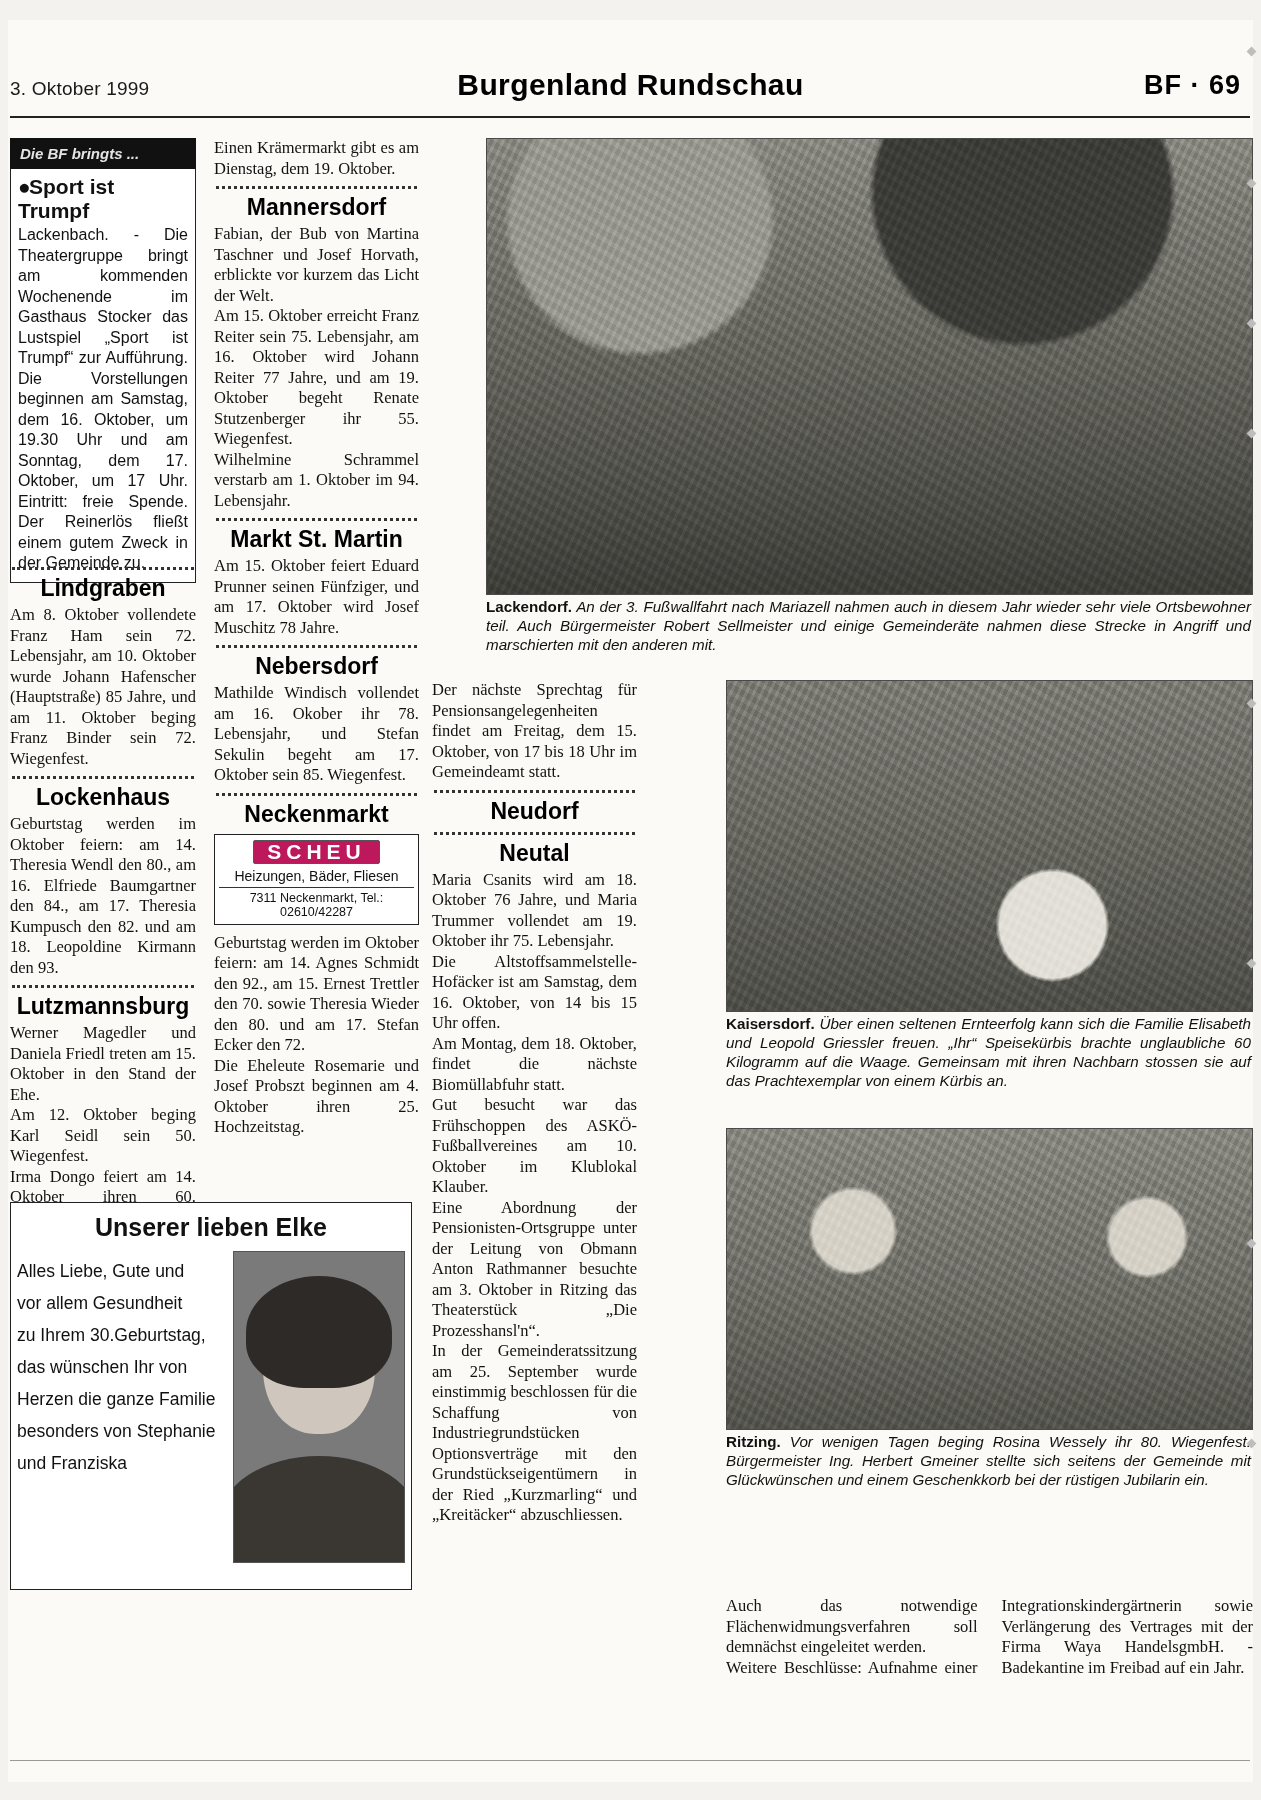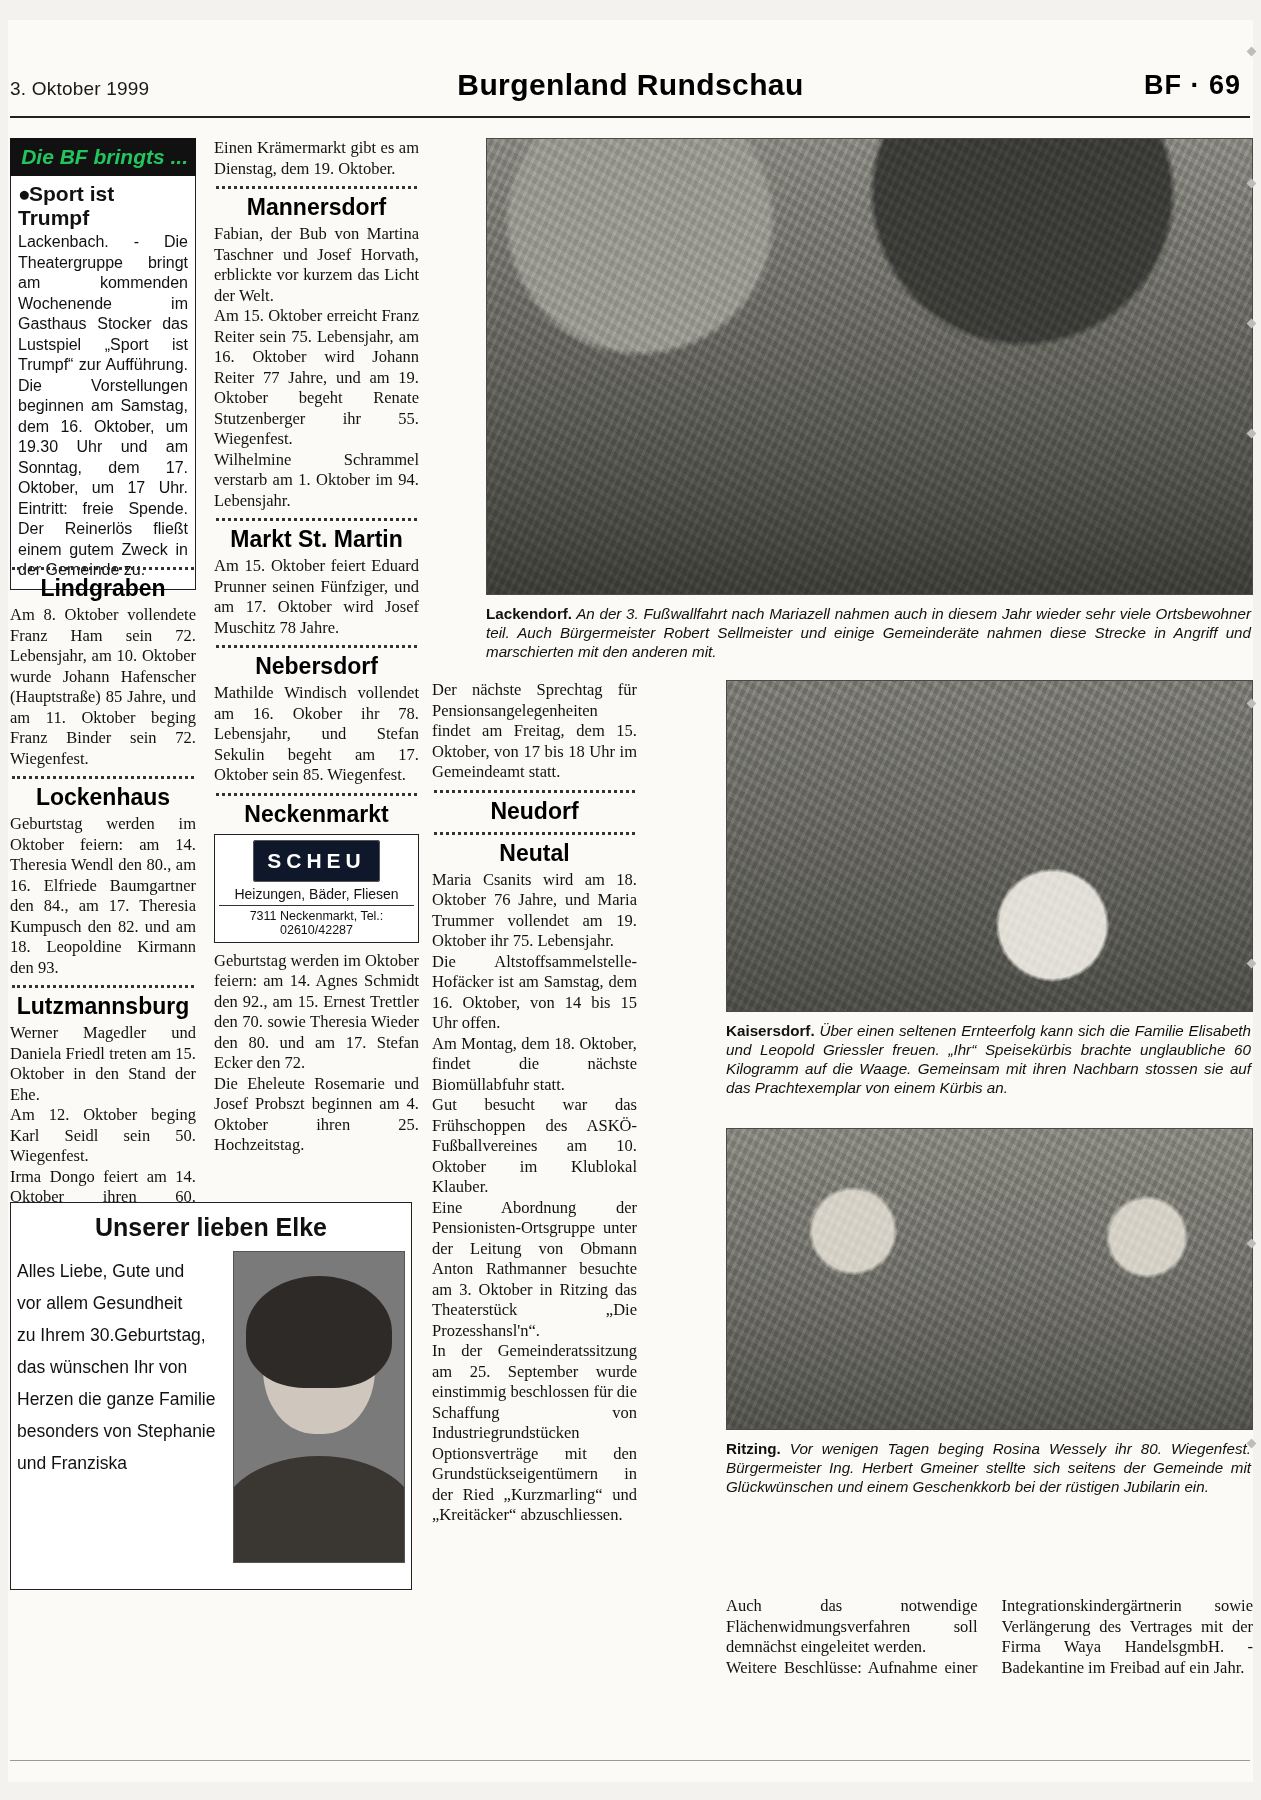--- a/index.html
+++ b/index.html
@@ -69,25 +69,24 @@
     border-top:3px dotted #333;
     margin:7px 2px 5px 2px;height:0;
   }
 
   
   .teaser{
     position:absolute;left:2px;top:118px;width:186px;
     background:#ffffff;
   }
   .teaser-bar{
-    background:#111;color:#22c55e;
-    font-family:"Liberation Sans", sans-serif;
-    font-style:italic;font-weight:bold;font-size:21px;
+    background:#111;color:#e5e5e5;
+    font-family:"Liberation Sans", sans-serif;
+    font-style:italic;font-weight:bold;font-size:15px;
     padding:7px 8px 7px 10px;
-    text-align:right;
   }
   .teaser-body{
     border:1px solid #222;border-top:none;
     padding:6px 7px 8px 7px;
   }
   .teaser-h{
     font-family:"Liberation Sans", sans-serif;
     font-weight:bold;font-size:21px;margin-bottom:2px;
   }
   .bullet{display:inline-block;width:11px;}
@@ -105,35 +104,35 @@
   .photo .grain{
     position:absolute;inset:0;
     background:
       repeating-linear-gradient(115deg, rgba(255,255,255,.07) 0 3px, rgba(0,0,0,.08) 3px 7px),
       repeating-linear-gradient(30deg, rgba(255,255,255,.05) 0 5px, rgba(0,0,0,.06) 5px 11px);
     mix-blend-mode:overlay;
   }
   .cap{
     font-family:"Liberation Sans", sans-serif;
     font-size:15.2px;line-height:19px;font-style:italic;
-    text-align:justify;margin-top:9px;
+    text-align:justify;margin-top:2px;
   }
   .cap b{font-style:normal;font-weight:bold;}
 
   
   .ad{
     border:1px solid #222;margin:6px 0 8px 0;padding:5px 4px 5px 4px;
     text-align:center;background:#fff;
   }
   .ad-logo{
     display:inline-block;
     font-family:"Liberation Sans", sans-serif;
     font-weight:bold;font-size:21px;letter-spacing:5px;
-    color:#fff;background:#0f172a;
-    padding:9px 14px;border-radius:3px;
+    color:#fff;background:#be185d;
+    padding:0 14px;border-radius:3px;
     box-shadow:inset 0 0 0 1px #555;
   }
   .ad-l2{font-family:"Liberation Sans", sans-serif;font-size:14px;margin-top:4px;}
   .ad-l3{font-family:"Liberation Sans", sans-serif;font-size:12.5px;margin-top:3px;border-top:1px solid #333;padding-top:3px;}
 
   
   .greet{
     position:absolute;left:2px;top:1182px;width:400px;height:386px;
     border:1px solid #222;background:#fff;
   }

